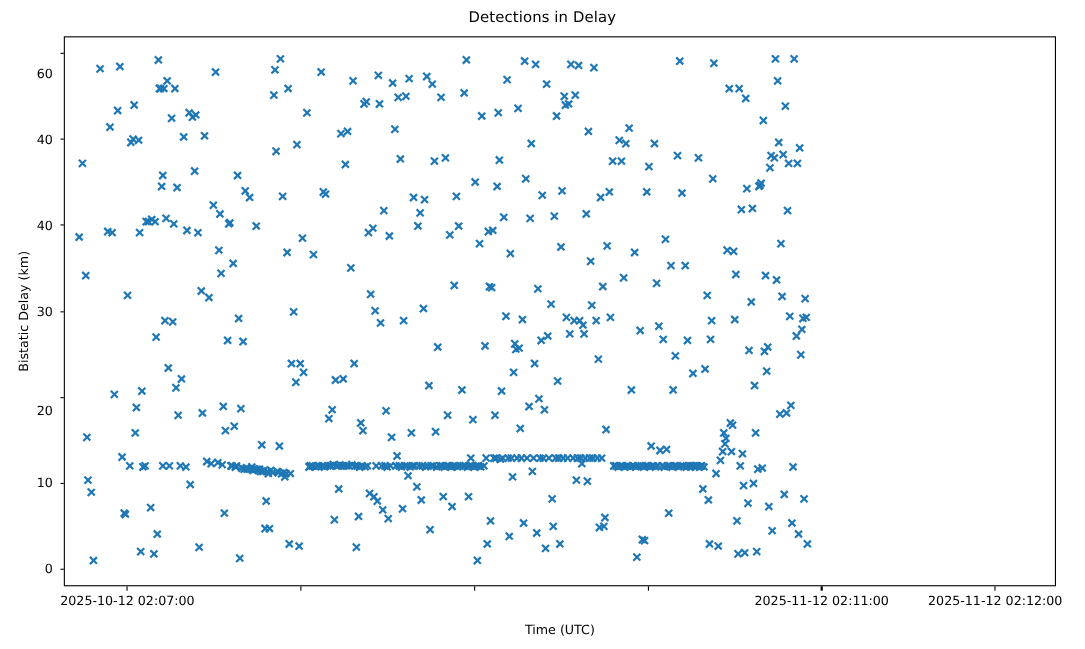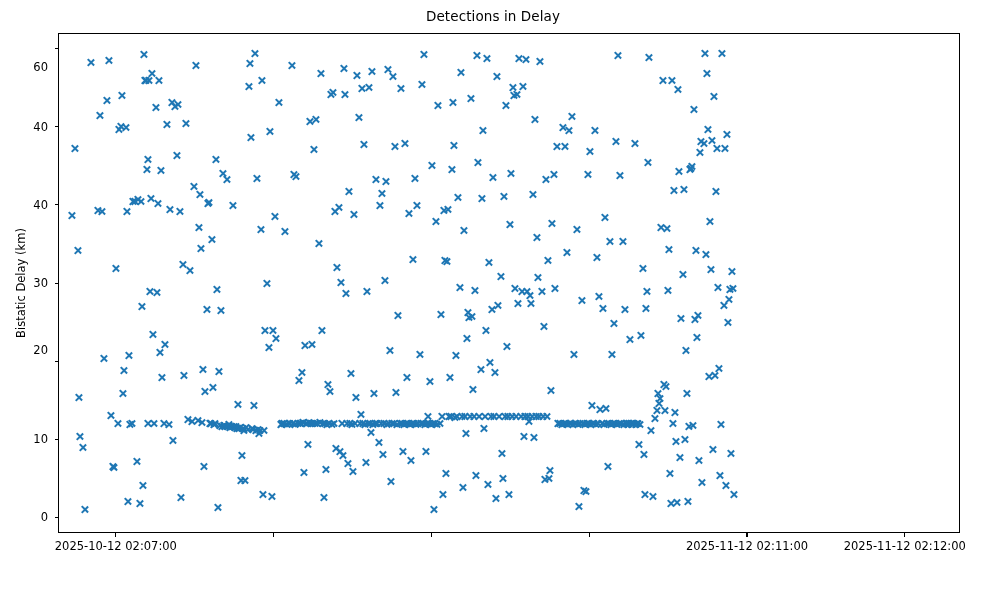--- a/index.html
+++ b/index.html
@@ -721,21 +721,21 @@
         <div class="marker" style="left:674.79px;top:460.94px;"></div>
       </div>
   </div>
 
   <div id="y-ticks">
       <div class="ytick-mark" style="top:516.88px;"></div>
       <div class="ytick-label" style="top:517.38px;">0</div>
       <div class="ytick-mark" style="top:438.75px;"></div>
       <div class="ytick-label" style="top:439.25px;">10</div>
       <div class="ytick-mark" style="top:360.63px;"></div>
-      <div class="ytick-label" style="top:350px;">20</div>
+      <div class="ytick-label" style="top:373px;">20</div>
       <div class="ytick-mark" style="top:282.50px;"></div>
       <div class="ytick-label" style="top:283.00px;">30</div>
       <div class="ytick-mark" style="top:204.38px;"></div>
       <div class="ytick-label" style="top:204.88px;">40</div>
       <div class="ytick-mark" style="top:126.25px;"></div>
       <div class="ytick-label" style="top:126.75px;">40</div>
       <div class="ytick-mark" style="top:48.13px;"></div>
       <div class="ytick-label" style="top:67px;">60</div>
     </div>
 
@@ -748,14 +748,15 @@
       <div class="xtick-label" style="left:115.85px;">2025-10-12 02:07:00</div>
       <div class="xtick-mark" style="left:273.09px;"></div>
       <div class="xtick-mark" style="left:430.87px;"></div>
       <div class="xtick-mark" style="left:588.66px;"></div>
       <div class="xtick-mark" style="left:746.44px;"></div>
       <div class="xtick-label" style="left:746.99px;">2025-11-12 02:11:00</div>
       <div class="xtick-mark" style="left:904.23px;"></div>
       <div class="xtick-label" style="left:904.78px;">2025-11-12 02:12:00</div>
     </div>
 
+  <div id="x-axis-label">Time (UTC)</div>
 
 </div>
 
 </body></html>

